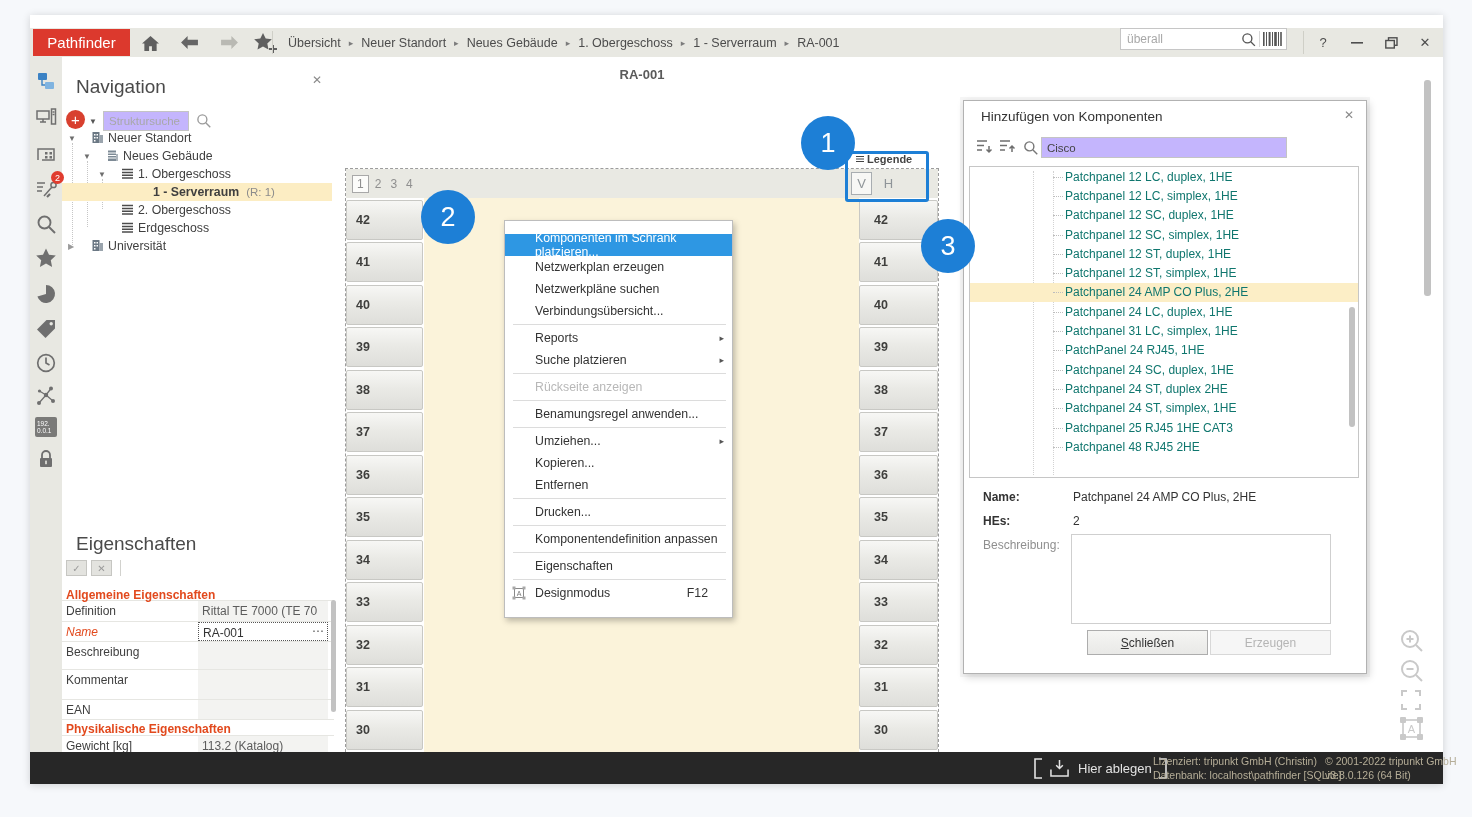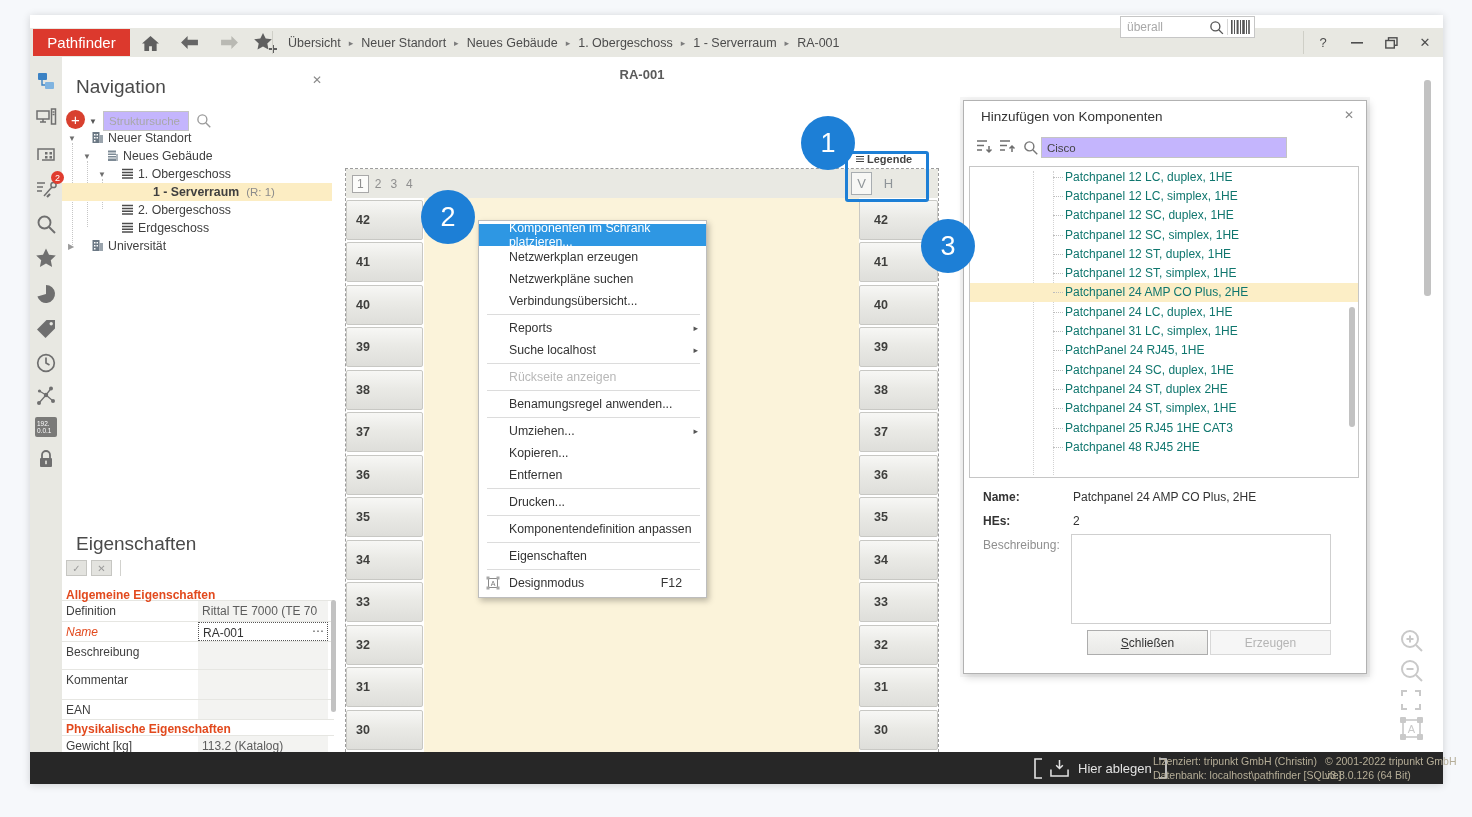--- a/index.html
+++ b/index.html
@@ -12,21 +12,21 @@
 
   
   .toolbar { left:30px; top:28px; width:1413px; height:29px; background:#e8e8e2; z-index:2; }
   .logo { left:33px; top:29px; width:97px; height:27px; background:#dc392d; color:#fff;
           font-size:15px; display:flex; align-items:center; justify-content:center; z-index:3; }
   .tb-ic { z-index:3; display:flex; align-items:center; justify-content:center; cursor:default; }
   .tb-sep { width:1px; background:#cfcfc7; z-index:3; }
   .breadcrumb { left:283px; top:28px; height:29px; display:flex; align-items:center; z-index:3; font-size:12.5px; color:#4c4c4c; }
   .bc-item { padding:0 5px; white-space:nowrap; }
   .bc-sep { font-size:9px; color:#7c7c7c; padding:0 3px; }
-  .searchbox { left:1120px; top:16px; width:135px; height:22px; background:#fff; border:1px solid #c6c6c6;
+  .searchbox { left:1120px; top:28px; width:167px; height:22px; background:#fff; border:1px solid #c6c6c6;
                display:flex; align-items:center; z-index:3; }
   .searchbox input { flex:1; border:none; outline:none; font:12px "Liberation Sans",sans-serif; padding:0 6px; color:#444; min-width:0; background:transparent; }
   .searchbox input::placeholder { color:#a8a8a8; }
   .sb-div { width:1px; height:16px; background:#d8d8d8; margin:0 3px; }
   .winbtn { top:28px; height:29px; width:30px; color:#4e4e4e; font-size:13px; }
 
   
   .iconstrip { left:30px; top:57px; width:32px; height:695px; background:#e8e8e2; z-index:2; }
   .si { position:absolute; left:4px; width:24px; height:24px; display:flex; align-items:center; justify-content:center; }
   .si-badge { position:absolute; right:-6px; top:-5px; width:13px; height:13px; background:#e03c2e; color:#fff;
@@ -79,22 +79,22 @@
   #rack-left .rcell { padding-left:9px; }
   #rack-right { left:859px; top:200px; width:79px; height:552px; z-index:1; }
   #rack-right .rcell { padding-left:14px; }
   .vh { position:absolute; top:172px; width:21px; height:23px; display:flex; align-items:center; justify-content:center;
         color:#8f9599; font-size:13px; z-index:2; }
   .vh.boxed { background:#f7f7f5; border:1px solid #a8adb1; }
   .legend-lbl { left:856px; top:153px; font-size:11px; font-weight:bold; color:#444; z-index:2; display:flex; align-items:center; gap:3px; }
   .ann-rect { left:845px; top:151px; width:84px; height:51px; border:3px solid #1d7fd6; border-radius:3px; z-index:6; }
 
   
-  .ctx { left:478px; top:220px; width:229px; background:#fff; border:1px solid #bdbdbd;
-         box-shadow:2px 3px 6px rgba(0,0,0,.25); z-index:5; padding:3px 0; }
+  .ctx { left:504px; top:220px; width:229px; background:#fff; border:1px solid #bdbdbd;
+         box-shadow:2px 3px 6px rgba(0,0,0,.25); z-index:5; padding:13px 0; }
   .mi { position:relative; height:22px; display:flex; align-items:center; padding-left:30px; font-size:12.3px; color:#333; }
   .mi.selected { background:#2e97e3; color:#fff; }
   .mi.disabled { color:#b8b8b8; }
   .mi-arrow { position:absolute; right:8px; font-size:9px; color:#555; }
   .mi-shortcut { position:absolute; right:24px; color:#333; }
   .mi-icon { position:absolute; left:7px; top:4px; width:14px; height:14px; }
   .msep { height:1px; background:#dcdcdc; margin:2px 6px 2px 8px; }
 
   
   .addpanel { left:963px; top:100px; width:404px; height:574px; background:#fff; border:1px solid #b2b2b2;
@@ -467,21 +467,21 @@
       </div>
       <div class="mi">
         <span>Verbindungsübersicht...</span>
       </div>
       <div class="msep"></div>
       <div class="mi">
         <span>Reports</span>
         <span class="mi-arrow">▸</span>
       </div>
       <div class="mi">
-        <span>Suche localhost</span>
+        <span>Suche platzieren</span>
         <span class="mi-arrow">▸</span>
       </div>
       <div class="msep"></div>
       <div class="mi disabled">
         <span>Rückseite anzeigen</span>
       </div>
       <div class="msep"></div>
       <div class="mi">
         <span>Benamungsregel anwenden...</span>
       </div>

